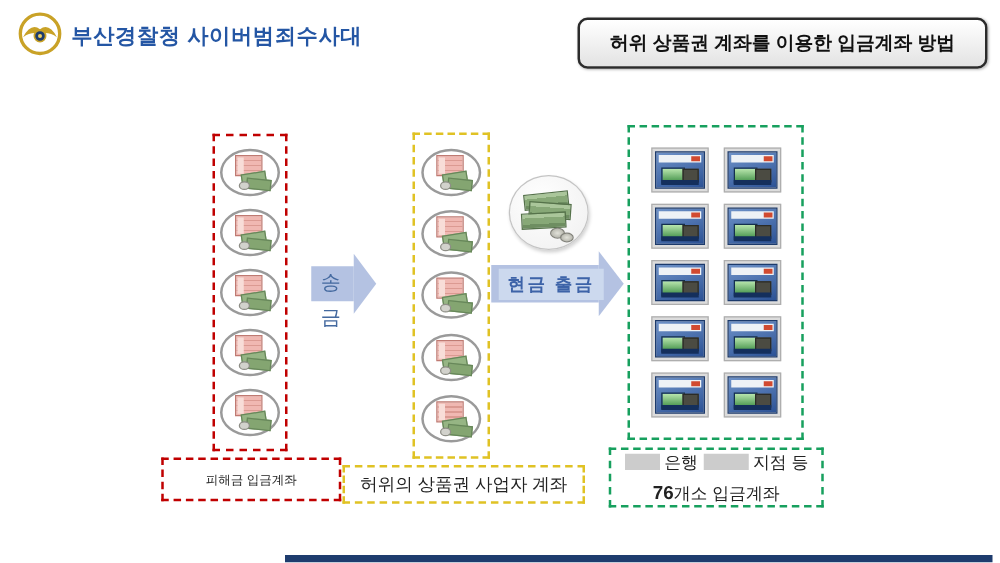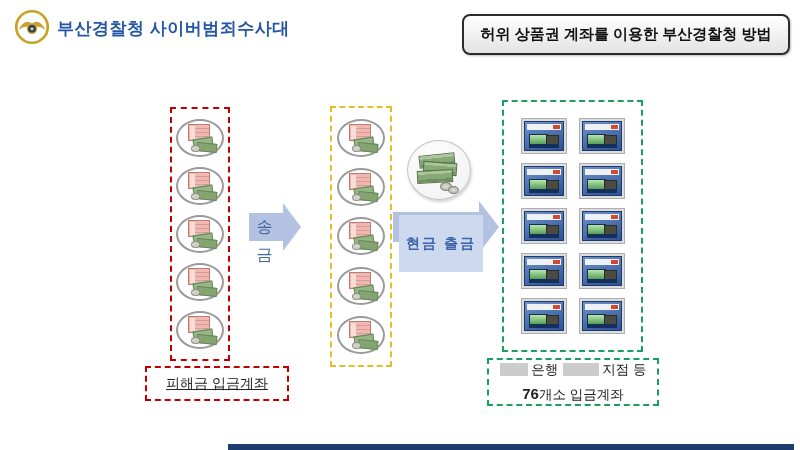--- a/index.html
+++ b/index.html
@@ -78,28 +78,28 @@
   .arrow-transfer .ahead{left:34px;top:0;border-top:24px solid transparent;
                 border-bottom:24px solid transparent;border-left:18px solid #b4c2e2;}
   .arrow-transfer .alabel{position:absolute;left:0;top:10px;width:34px;height:28px;
                 line-height:28px;text-align:center;color:#44699f;font-size:16px;
                 letter-spacing:3px;}
   .arrow-withdraw{left:393px;top:201px;width:106px;height:52px;}
   .arrow-withdraw .abody{top:11px;width:86px;height:30px;}
   .arrow-withdraw .ahead{left:86px;top:0;border-top:26px solid transparent;
                 border-bottom:26px solid transparent;border-left:20px solid #b4c2e2;}
   .withdraw-label{position:absolute;left:399px;top:215px;height:25px;line-height:25px;
-                padding:16px 7px;background:#ccd9ee;color:#3d63a8;font-weight:bold;
+                padding:0 7px;background:#ccd9ee;color:#3d63a8;font-weight:bold;
                 font-size:14px;letter-spacing:2px;}
 
   
   .lbl{position:absolute;background:#fff;display:flex;flex-direction:column;
        align-items:center;justify-content:center;color:#222;}
-  .lbl-red{left:145px;top:366px;width:140px;height:31px;border:2px dashed #c00000;
-           font-size:14px;text-decoration:underline;}
+  .lbl-red{left:129px;top:366px;width:140px;height:31px;border:2px dashed #c00000;
+           font-size:10px;}
   .lbl-yellow{left:274px;top:372px;width:190px;height:27px;border:2px dashed #e0c224;
            font-size:14px;}
   .lbl-green{left:487px;top:358px;width:168px;height:44px;border:2px dashed #17a05e;
            font-size:13.5px;line-height:19px;justify-content:space-between;}
   .redact{display:inline-block;height:13px;background:#cccccc;vertical-align:-2px;
            margin:0 3px 0 1px;}
   .redact-bank{width:28px;}
   .redact-branch{width:36px;margin-left:5px;}
   .lbl-green b{font-size:15px;}
 
@@ -113,21 +113,21 @@
 
   <svg class="emblem" viewBox="0 0 40 40">
     <circle cx="20" cy="20" r="17.5" fill="#ffffff" stroke="#c9a227" stroke-width="3"></circle>
     <path d="M5 23 Q12 10 20 16 Q28 10 35 23 Q28 18 20 20 Q12 18 5 23 Z" fill="#c9a227"></path>
     <circle cx="20" cy="22" r="5" fill="#1e3c6e" stroke="#c9a227" stroke-width="1.5"></circle>
     <circle cx="20" cy="22" r="1.8" fill="#f0d060"></circle>
   </svg>
   <div class="agency">부산경찰청 사이버범죄수사대</div>
 
   <div class="title-box">
-    <span>허위 상품권 계좌를 이용한 부산경찰청 방법</span>
+    <span>허위 상품권 계좌를 이용한 입금계좌 방법</span>
   </div>
 
   <div class="col col-red">
   <div class="acct-icon">
     <div class="acct-book"></div>
     <div class="acct-bill acct-b1"></div>
     <div class="acct-bill acct-b2"></div>
     <div class="acct-coin"></div>
   </div>
 
@@ -316,20 +316,23 @@
       <div class="atm-keypad"></div>
       <div class="atm-slot"></div>
     </div>
   </div>
 </div>
 
   <div class="lbl lbl-red">
     <span>피해금 입금계좌</span>
   </div>
 
+  <div class="lbl lbl-yellow">
+    <span>허위의 상품권 사업자 계좌</span>
+  </div>
 
   <div class="lbl lbl-green">
     <div>
       <span class="redact redact-bank"></span><span>은행</span><span class="redact redact-branch"></span><span>지점 등</span>
     </div>
     <div>
       <b>76</b><span>개소 입금계좌</span>
     </div>
   </div>
 

